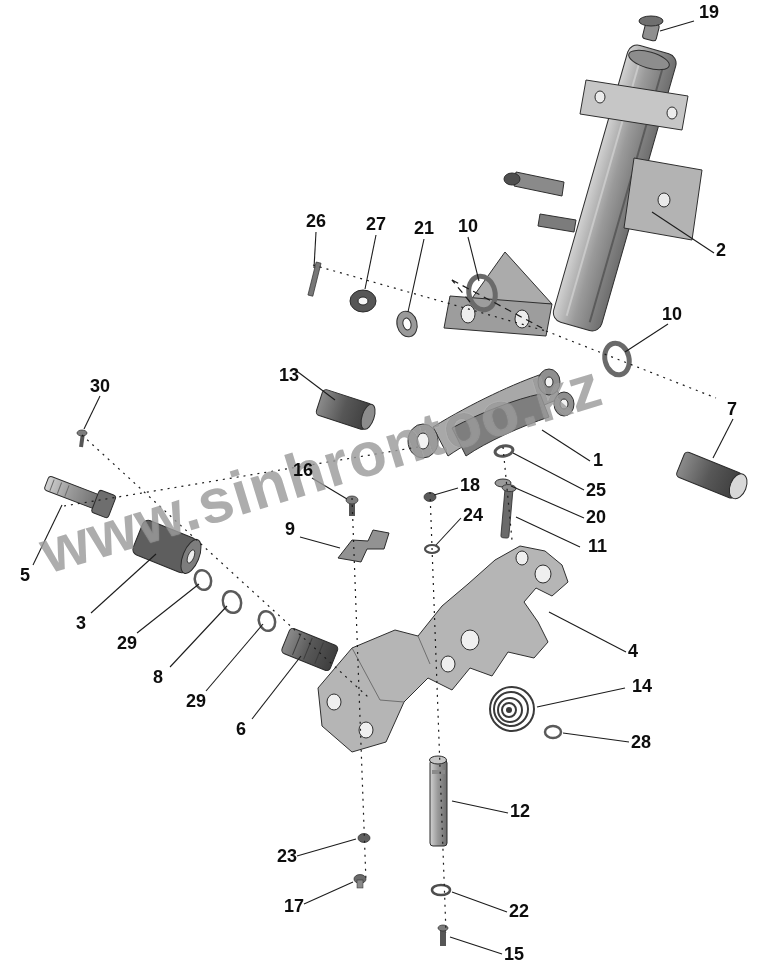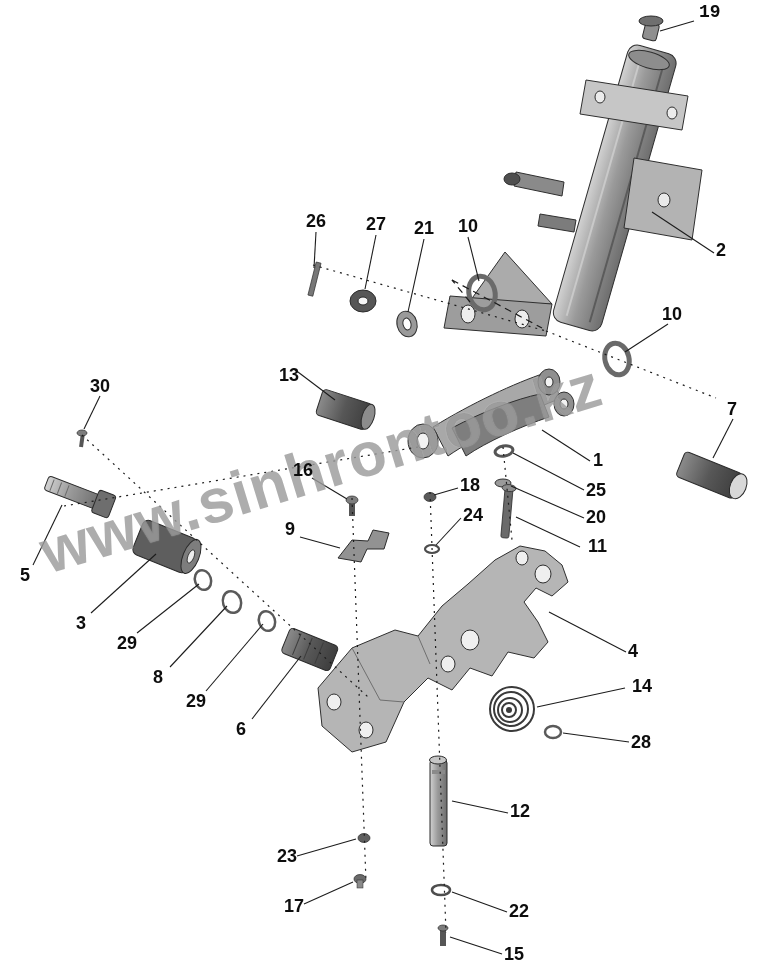--- a/index.html
+++ b/index.html
@@ -241,21 +241,21 @@
       <line x1="508" y1="813" x2="452" y2="801" stroke="#1c1c1c" stroke-width="1.1"></line>
       <line x1="297" y1="856" x2="356" y2="839" stroke="#1c1c1c" stroke-width="1.1"></line>
       <line x1="304" y1="904" x2="353" y2="882" stroke="#1c1c1c" stroke-width="1.1"></line>
       <line x1="507" y1="912" x2="452" y2="892" stroke="#1c1c1c" stroke-width="1.1"></line>
       <line x1="502" y1="954" x2="450" y2="937" stroke="#1c1c1c" stroke-width="1.1"></line>
     </svg>
 
   <div id="watermark">www.sinhrontoo.kz</div>
 
   <div id="callouts">
-      <div class="callout" style="left: 699px; top: 3px; font-family: Liberation Mono, monospace;">19</div>
+      <div class="callout" style="left: 699px; top: 3px;">19</div>
       <div class="callout" style="left: 716px; top: 241px;">2</div>
       <div class="callout" style="left: 306px; top: 212px;">26</div>
       <div class="callout" style="left: 366px; top: 215px;">27</div>
       <div class="callout" style="left: 414px; top: 219px;">21</div>
       <div class="callout" style="left: 458px; top: 217px;">10</div>
       <div class="callout" style="left: 662px; top: 305px;">10</div>
       <div class="callout" style="left: 279px; top: 350px; margin-top: 16px;">13</div>
       <div class="callout" style="left: 90px; top: 377px;">30</div>
       <div class="callout" style="left: 727px; top: 400px;">7</div>
       <div class="callout" style="left: 593px; top: 451px;">1</div>

